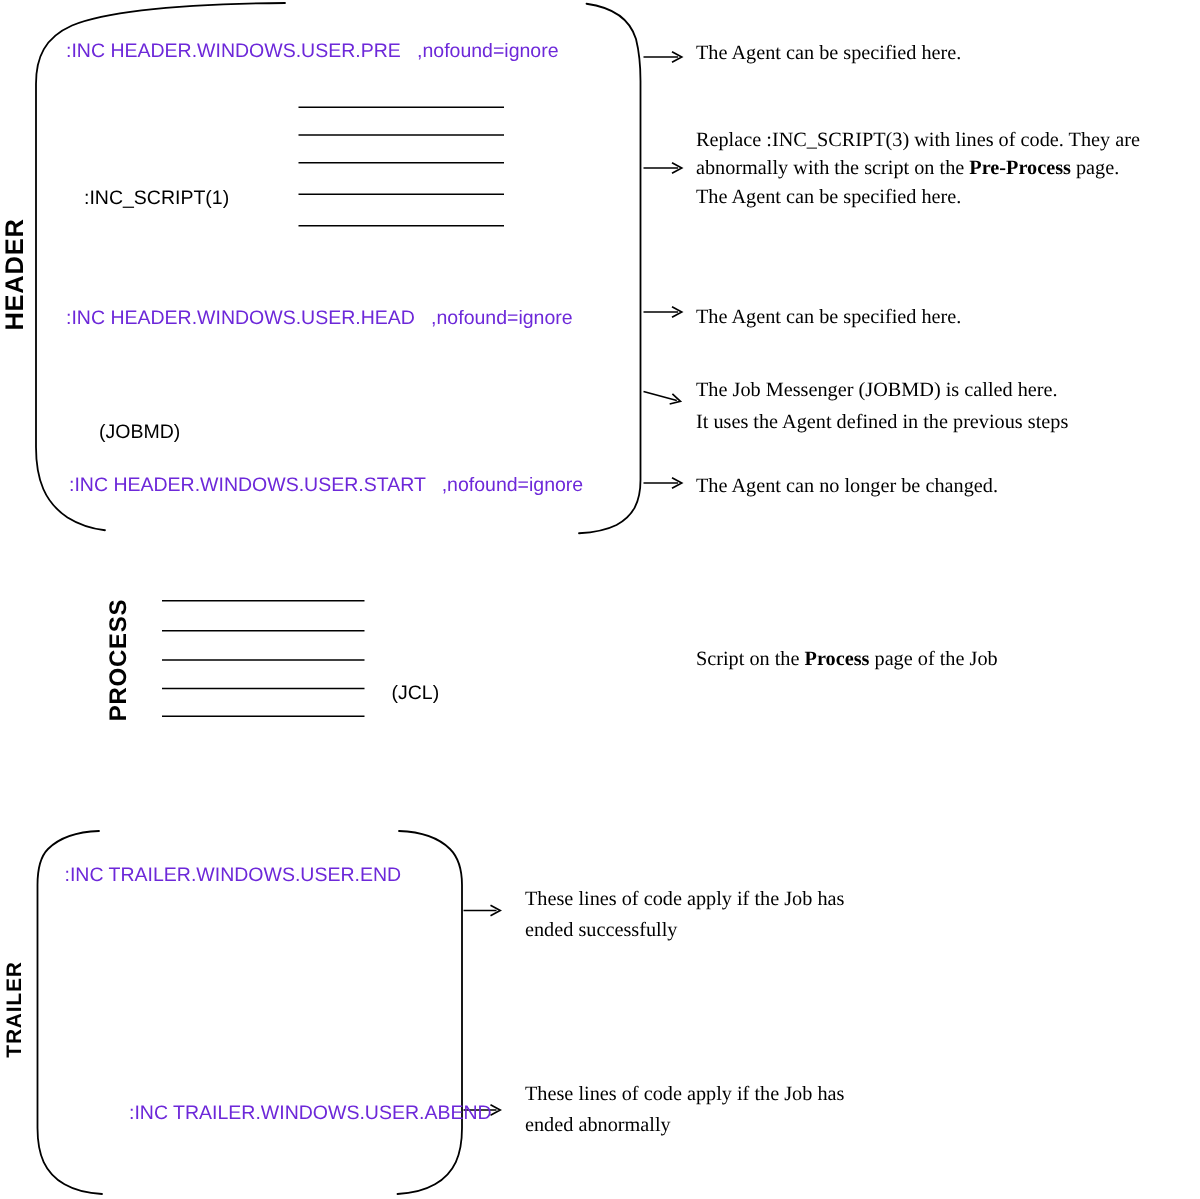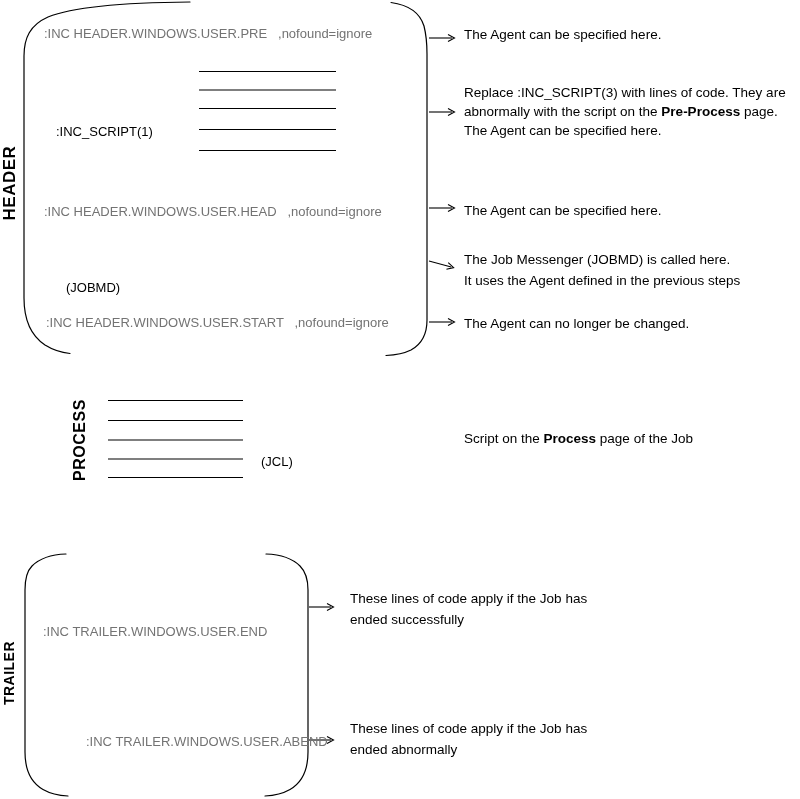--- a/index.html
+++ b/index.html
@@ -2,23 +2,23 @@
 <html><head>
 <meta charset="utf-8">
 <style>
   html,body { margin:0; padding:0; background:#ffffff; }
   .canvas {
     position:relative; width:800px; height:799px; background:#ffffff;
     font-family:"Liberation Sans", sans-serif; color:#000; overflow:hidden;
   }
   .abs { position:absolute; }
   svg.layer { position:absolute; left:0; top:0; }
-  .code { color:#737373; font-size:13px; white-space:pre; }
+  .code { color:#6d28d9; font-size:13px; white-space:pre; }
   .plain { font-size:13px; white-space:pre;margin-top:23px; }
-  .note { font-size:13.5px; }
+  .note { font-size:13.5px;font-family:Liberation Serif, serif; }
   .note .line { white-space:pre; }
   .lh19 .line { line-height:19px; }
   .lh21 .line { line-height:21px; }
   .rot {
     font-weight:bold; text-align:center; transform:rotate(-90deg);
     width:120px; height:20px; line-height:20px; letter-spacing:0.5px;
   }
 </style>
 </head>
 <body>
@@ -88,21 +88,21 @@
   <div class="abs rot" style="left:-51px; top:663px; font-size:14px;">TRAILER</div>
 
   <div class="abs code" style="left:44px; top:26px;">:INC HEADER.WINDOWS.USER.PRE   ,nofound=ignore</div>
   <div class="abs plain" style="left:56px; top:101px;">:INC_SCRIPT(1)</div>
   <div class="abs code" style="left:44px; top:204px;text-align:center;">:INC HEADER.WINDOWS.USER.HEAD   ,nofound=ignore</div>
   <div class="abs plain" style="left:66px; top:257px;">(JOBMD)</div>
   <div class="abs code" style="left:46px; top:315px;">:INC HEADER.WINDOWS.USER.START   ,nofound=ignore</div>
 
   <div class="abs plain" style="left:261px; top:431px;">(JCL)</div>
 
-  <div class="abs code" style="left:43px; top:624px;">:INC TRAILER.WINDOWS.USER.END</div>
+  <div class="abs code" style="left:43px; top:575px;">:INC TRAILER.WINDOWS.USER.END</div>
   <div class="abs code" style="left:43px; top:734px;margin-left:43px;">:INC TRAILER.WINDOWS.USER.ABEND</div>
 
   <div class="abs note lh19" style="left:464px; top:25px;">
     <div class="line">The Agent can be specified here.</div>
   </div>
 
   <div class="abs note lh19" style="left:464px; top:83px;">
     <div class="line">Replace :INC_SCRIPT(3) with lines of code. They are</div>
     <div class="line"><span>abnormally with the script on the </span><b>Pre-Process</b><span> page.</span></div>
     <div class="line">The Agent can be specified here.</div>

